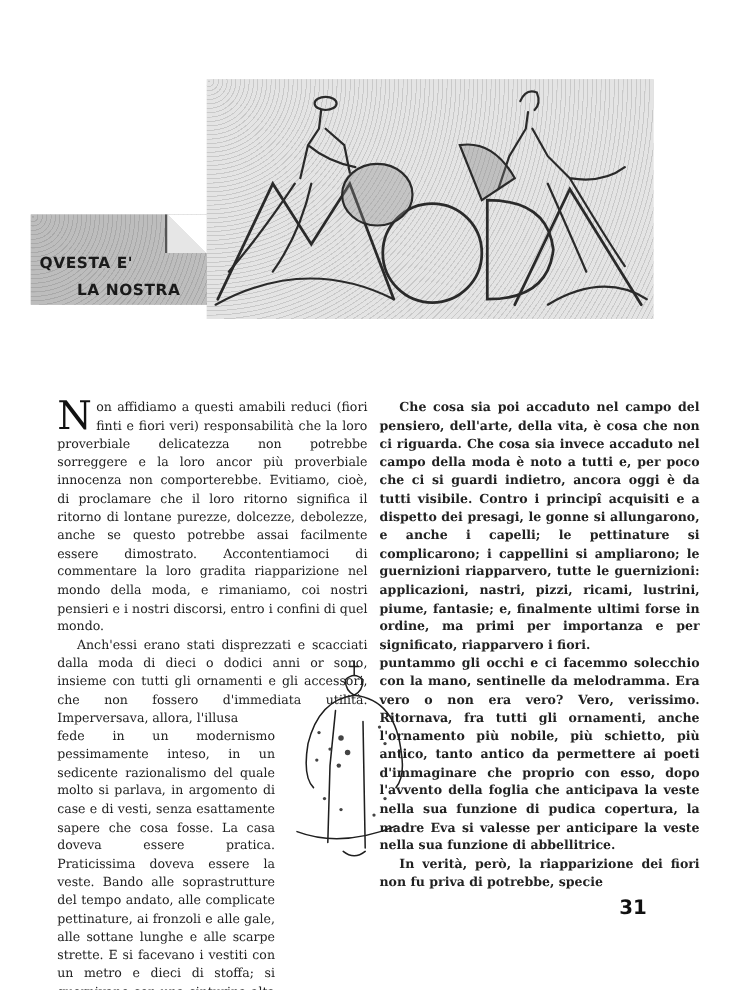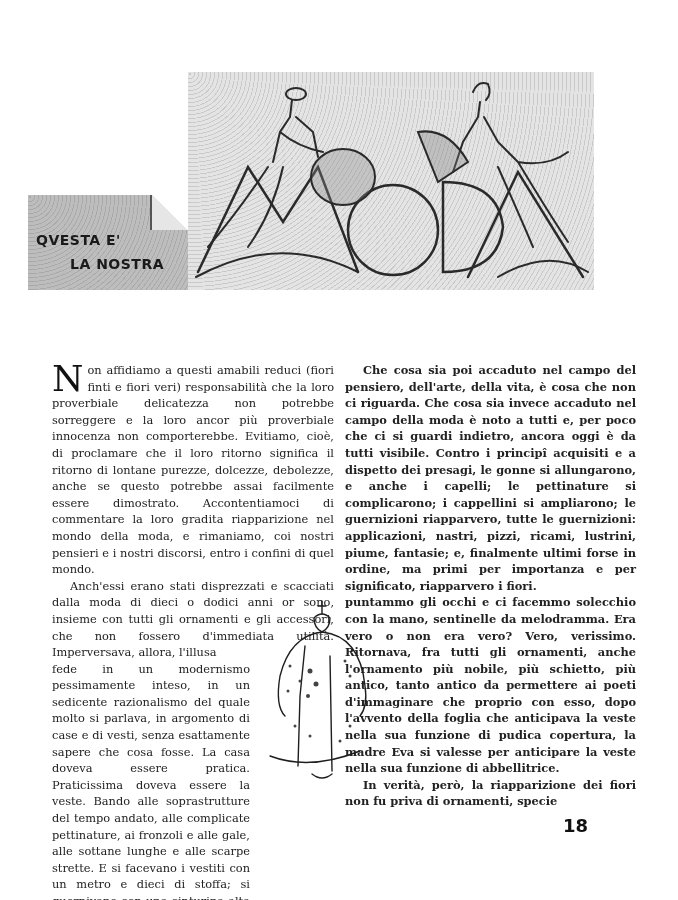--- a/index.html
+++ b/index.html
@@ -11,21 +11,21 @@
 
   
   .hero {
     position: absolute; left: 188px; top: 72px; width: 406px; height: 218px;
     background: repeating-radial-gradient(circle at 2px 2px, #c9c9c9 0 0.8px, #e4e4e4 1px 4px);
     background-color: #e2e2e2;
   }
   .hero svg { position: absolute; inset: 0; width: 100%; height: 100%; }
 
   .label-box {
-    position: absolute; left: 28px; top: 195px; width: 160px; height: 95px;
+    position: absolute; left: 28px; top: 195px; width: 160px; height: 82px;
     background: repeating-radial-gradient(circle at 2px 2px, #a9a9a9 0 0.8px, #bdbdbd 1px 4px);
     background-color: #b9b9b9;
   }
   .label-fold {
     position: absolute; right: 0; top: 0; width: 36px; height: 35px;
     background: linear-gradient(225deg, #ffffff 0 50%, #e6e6e6 50% 100%);
     border-left: 2px solid #555;
   }
   .label-fold::after {
     content: ""; position: absolute; left: -2px; bottom: 0; width: 38px; height: 0;
@@ -101,21 +101,21 @@
 
   <div class="col col-left">
     <p><span class="dropcap">N</span><span>on affidiamo a questi amabili reduci (fiori finti e fiori veri) responsabilità che la loro proverbiale delicatezza non potrebbe sorreggere e la loro ancor più proverbiale innocenza non comporterebbe. Evitiamo, cioè, di proclamare che il loro ritorno significa il ritorno di lontane purezze, dolcezze, debolezze, anche se questo potrebbe assai facilmente essere dimostrato. Accontentiamoci di commentare la loro gradita riapparizione nel mondo della moda, e rimaniamo, coi nostri pensieri e i nostri discorsi, entro i confini di quel mondo.</span></p>
     <p><span>Anch'essi erano stati disprezzati e scacciati dalla moda di dieci o dodici anni or sono, insieme con tutti gli ornamenti e gli accessori, che non fossero d'immediata utilità. Imperversava, allora, l'illusa</span></p>
     <p class="narrow-left" style="text-indent:0">fede in un modernismo pessimamente inteso, in un sedicente razionalismo del quale molto si parlava, in argomento di case e di vesti, senza esattamente sapere che cosa fosse. La casa doveva essere pratica. Praticissima doveva essere la veste. Bando alle soprastrutture del tempo andato, alle complicate pettinature, ai fronzoli e alle gale, alle sottane lunghe e alle scarpe strette. E si facevano i vestiti con un metro e dieci di stoffa; si guernivano con una cinturina alta un dito; s'incoronavano con un berrettino non più grande d'uno zucchetto, privo d'ogni guernizione.</p>
   </div>
 
   <div class="col col-right">
     <p style="text-indent:18px">Che cosa sia poi accaduto nel campo del pensiero, dell'arte, della vita, è cosa che non ci riguarda. Che cosa sia invece accaduto nel campo della moda è noto a tutti e, per poco che ci si guardi indietro, ancora oggi è da tutti visibile. Contro i principî acquisiti e a dispetto dei presagi, le gonne si allungarono, e anche i capelli; le pettinature si complicarono; i cappellini si ampliarono; le guernizioni riapparvero, tutte le guernizioni: applicazioni, nastri, pizzi, ricami, lustrini, piume, fantasie; e, finalmente ultimi forse in ordine, ma primi per importanza e per significato, riapparvero i fiori.</p>
     <p class="narrow-right" style="text-indent:0">puntammo gli occhi e ci facemmo solecchio con la mano, sentinelle da melodramma. Era vero o non era vero? Vero, verissimo. Ritornava, fra tutti gli ornamenti, anche l'ornamento più nobile, più schietto, più antico, tanto antico da permettere ai poeti d'immaginare che proprio con esso, dopo l'avvento della foglia che anticipava la veste nella sua funzione di pudica copertura, la madre Eva si valesse per anticipare la veste nella sua funzione di abbellitrice.</p>
-    <p class="narrow-right">In verità, però, la riapparizione dei fiori non fu priva di ornamenti, specie</p>
+    <p class="narrow-right">In verità, però, la riapparizione dei fiori non fu priva di potrebbe, specie</p>
   </div>
 
   <div class="figure">
     <svg viewBox="0 0 126 190">
       <g fill="none" stroke="#1f1f1f" stroke-width="1.4" stroke-linecap="round">
         <path d="M72 5 L 72 18 M68 10 L 76 10"></path>
         <path d="M64 22 Q 72 14 80 22 Q 80 32 72 36 Q 64 32 64 22 Z"></path>
         <path d="M72 36 Q 40 40 30 80 Q 25 110 35 120 M72 36 Q 110 40 115 90 Q 118 110 110 120"></path>
         <path d="M55 50 L 50 100 L 48 170 M 80 60 L 82 175"></path>
         <path d="M20 160 Q 60 175 110 155"></path>
@@ -131,14 +131,14 @@
         <circle cx="66" cy="88" r="2.5"></circle>
           <circle cx="58" cy="100" r="2"></circle>
           <circle cx="45" cy="130" r="1.5"></circle>
         <circle cx="60" cy="140" r="1.5"></circle>
           <circle cx="100" cy="130" r="1.5"></circle>
           <circle cx="90" cy="145" r="1.5"></circle>
       </g>
     </svg>
   </div>
 
-  <div class="page-number">18</div>
+  <div class="page-number">31</div>
 </div>
 
 </body></html>

